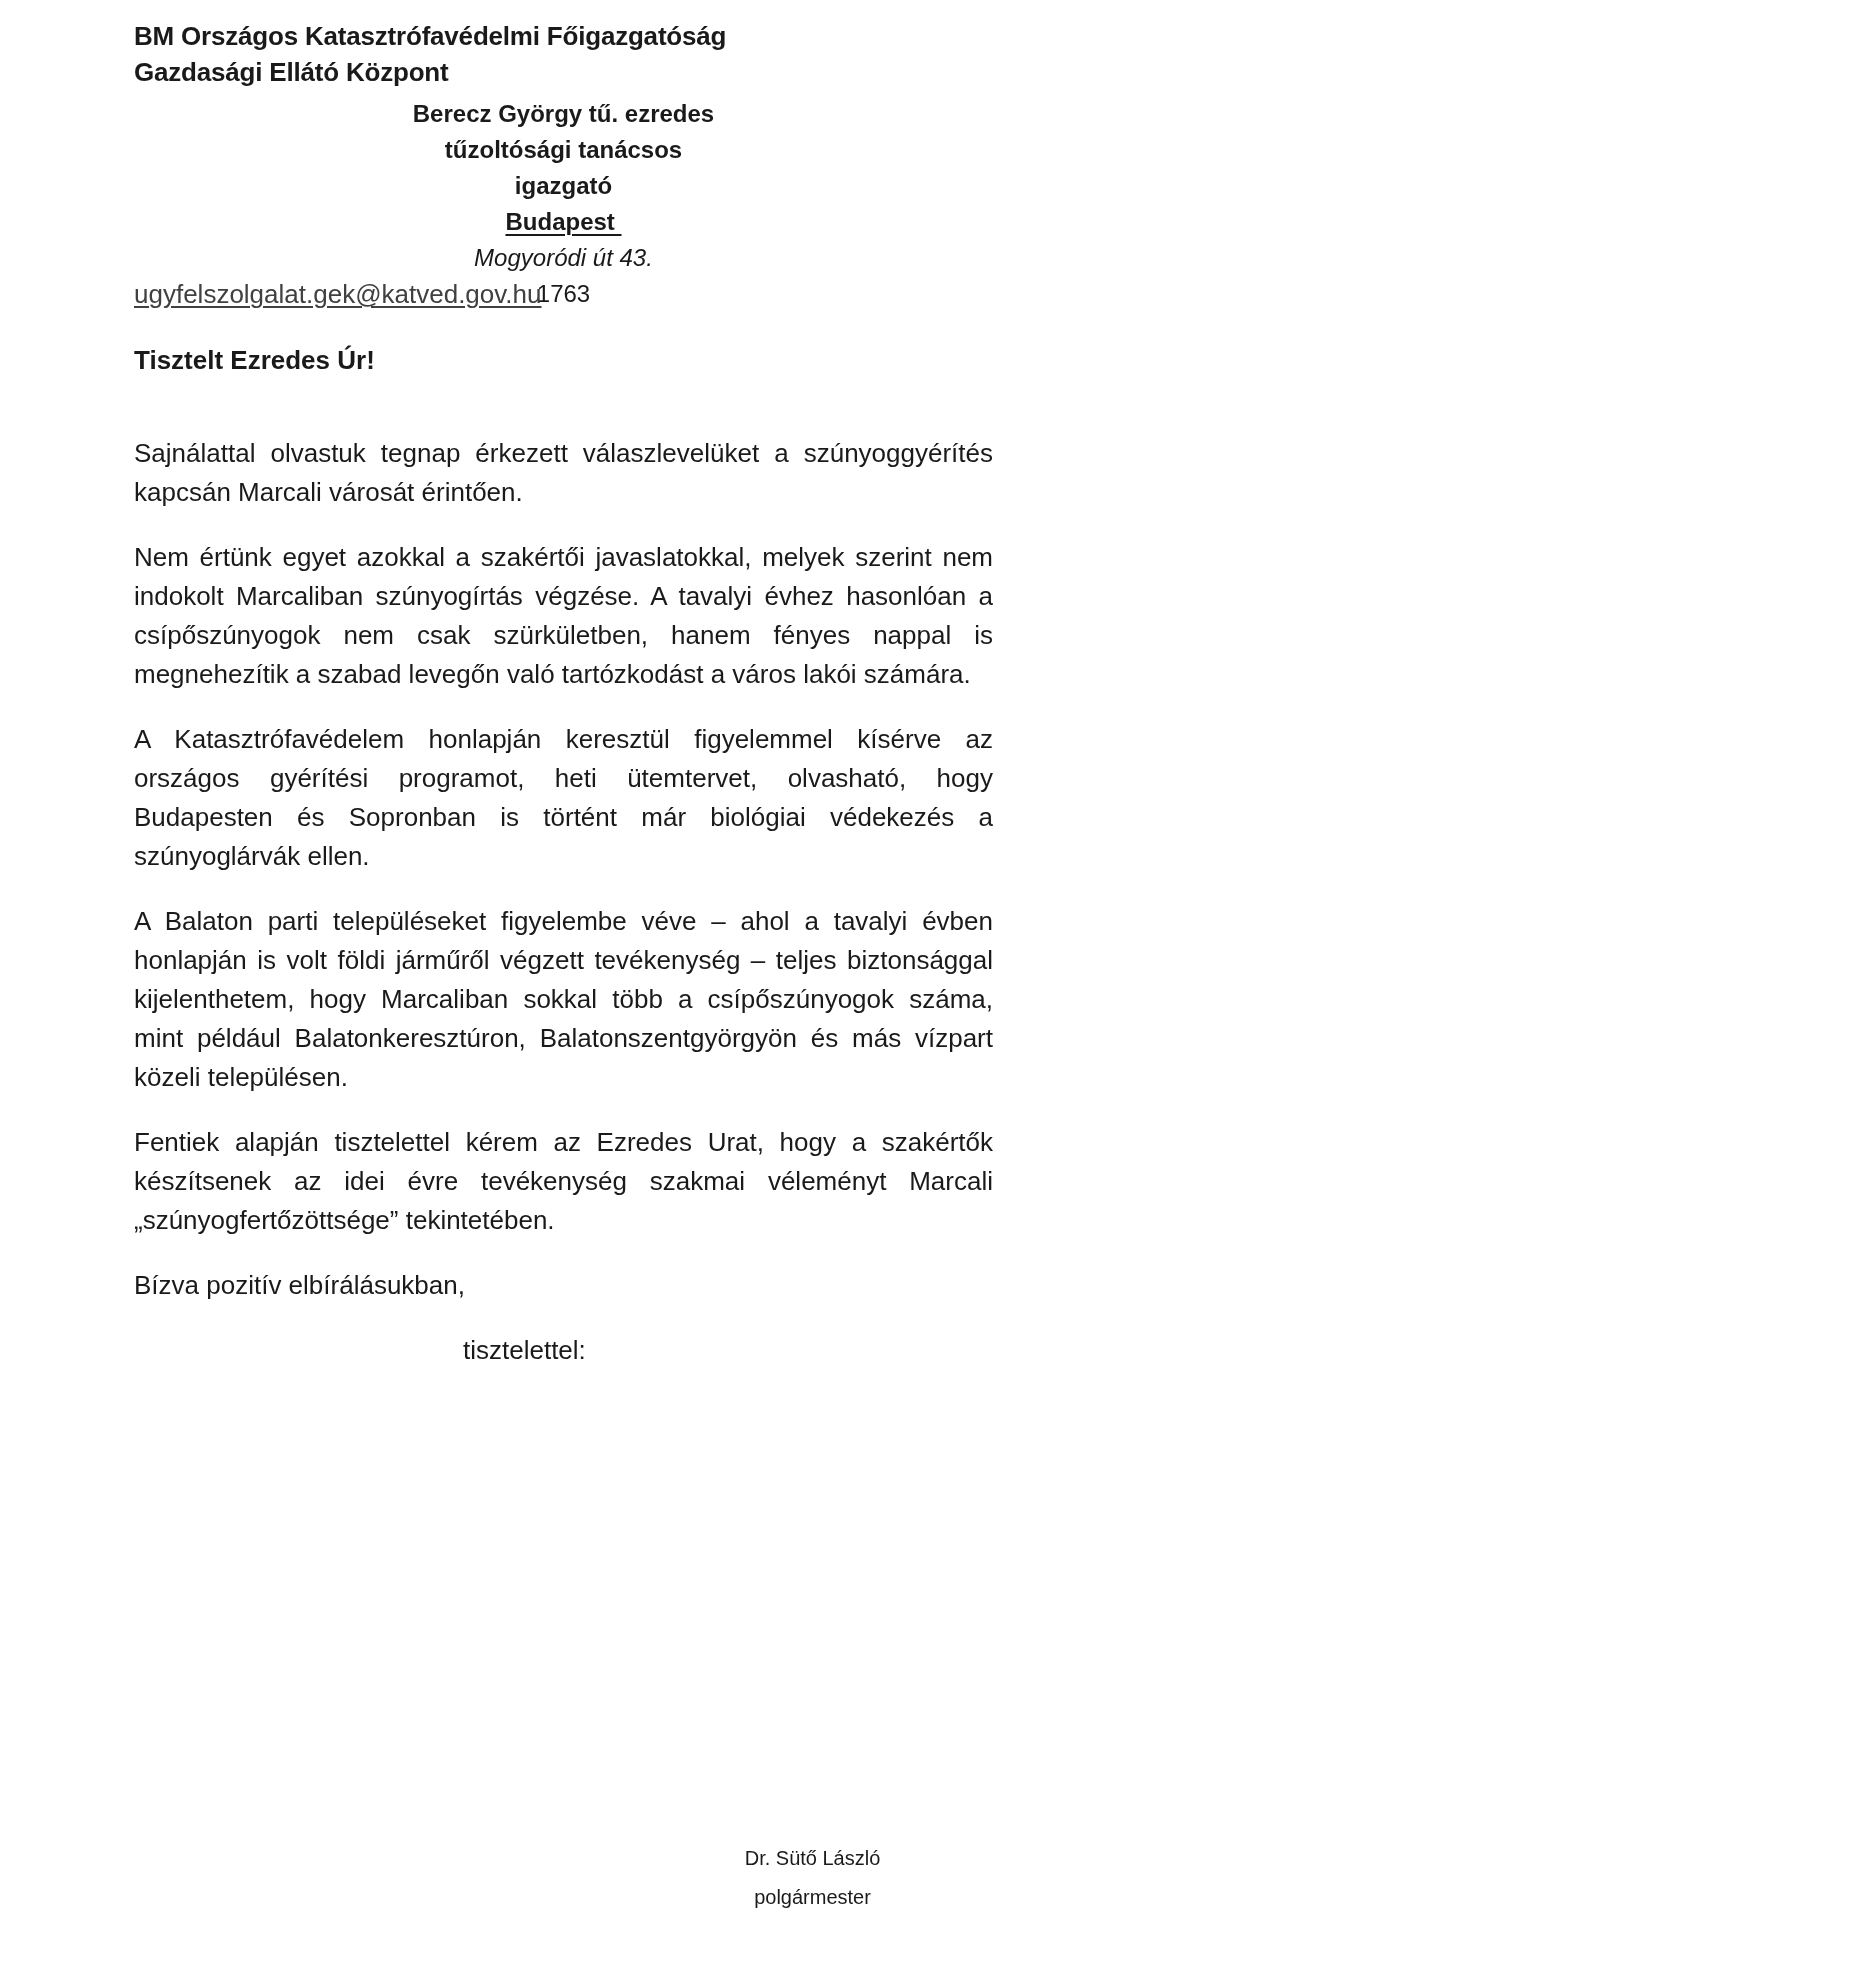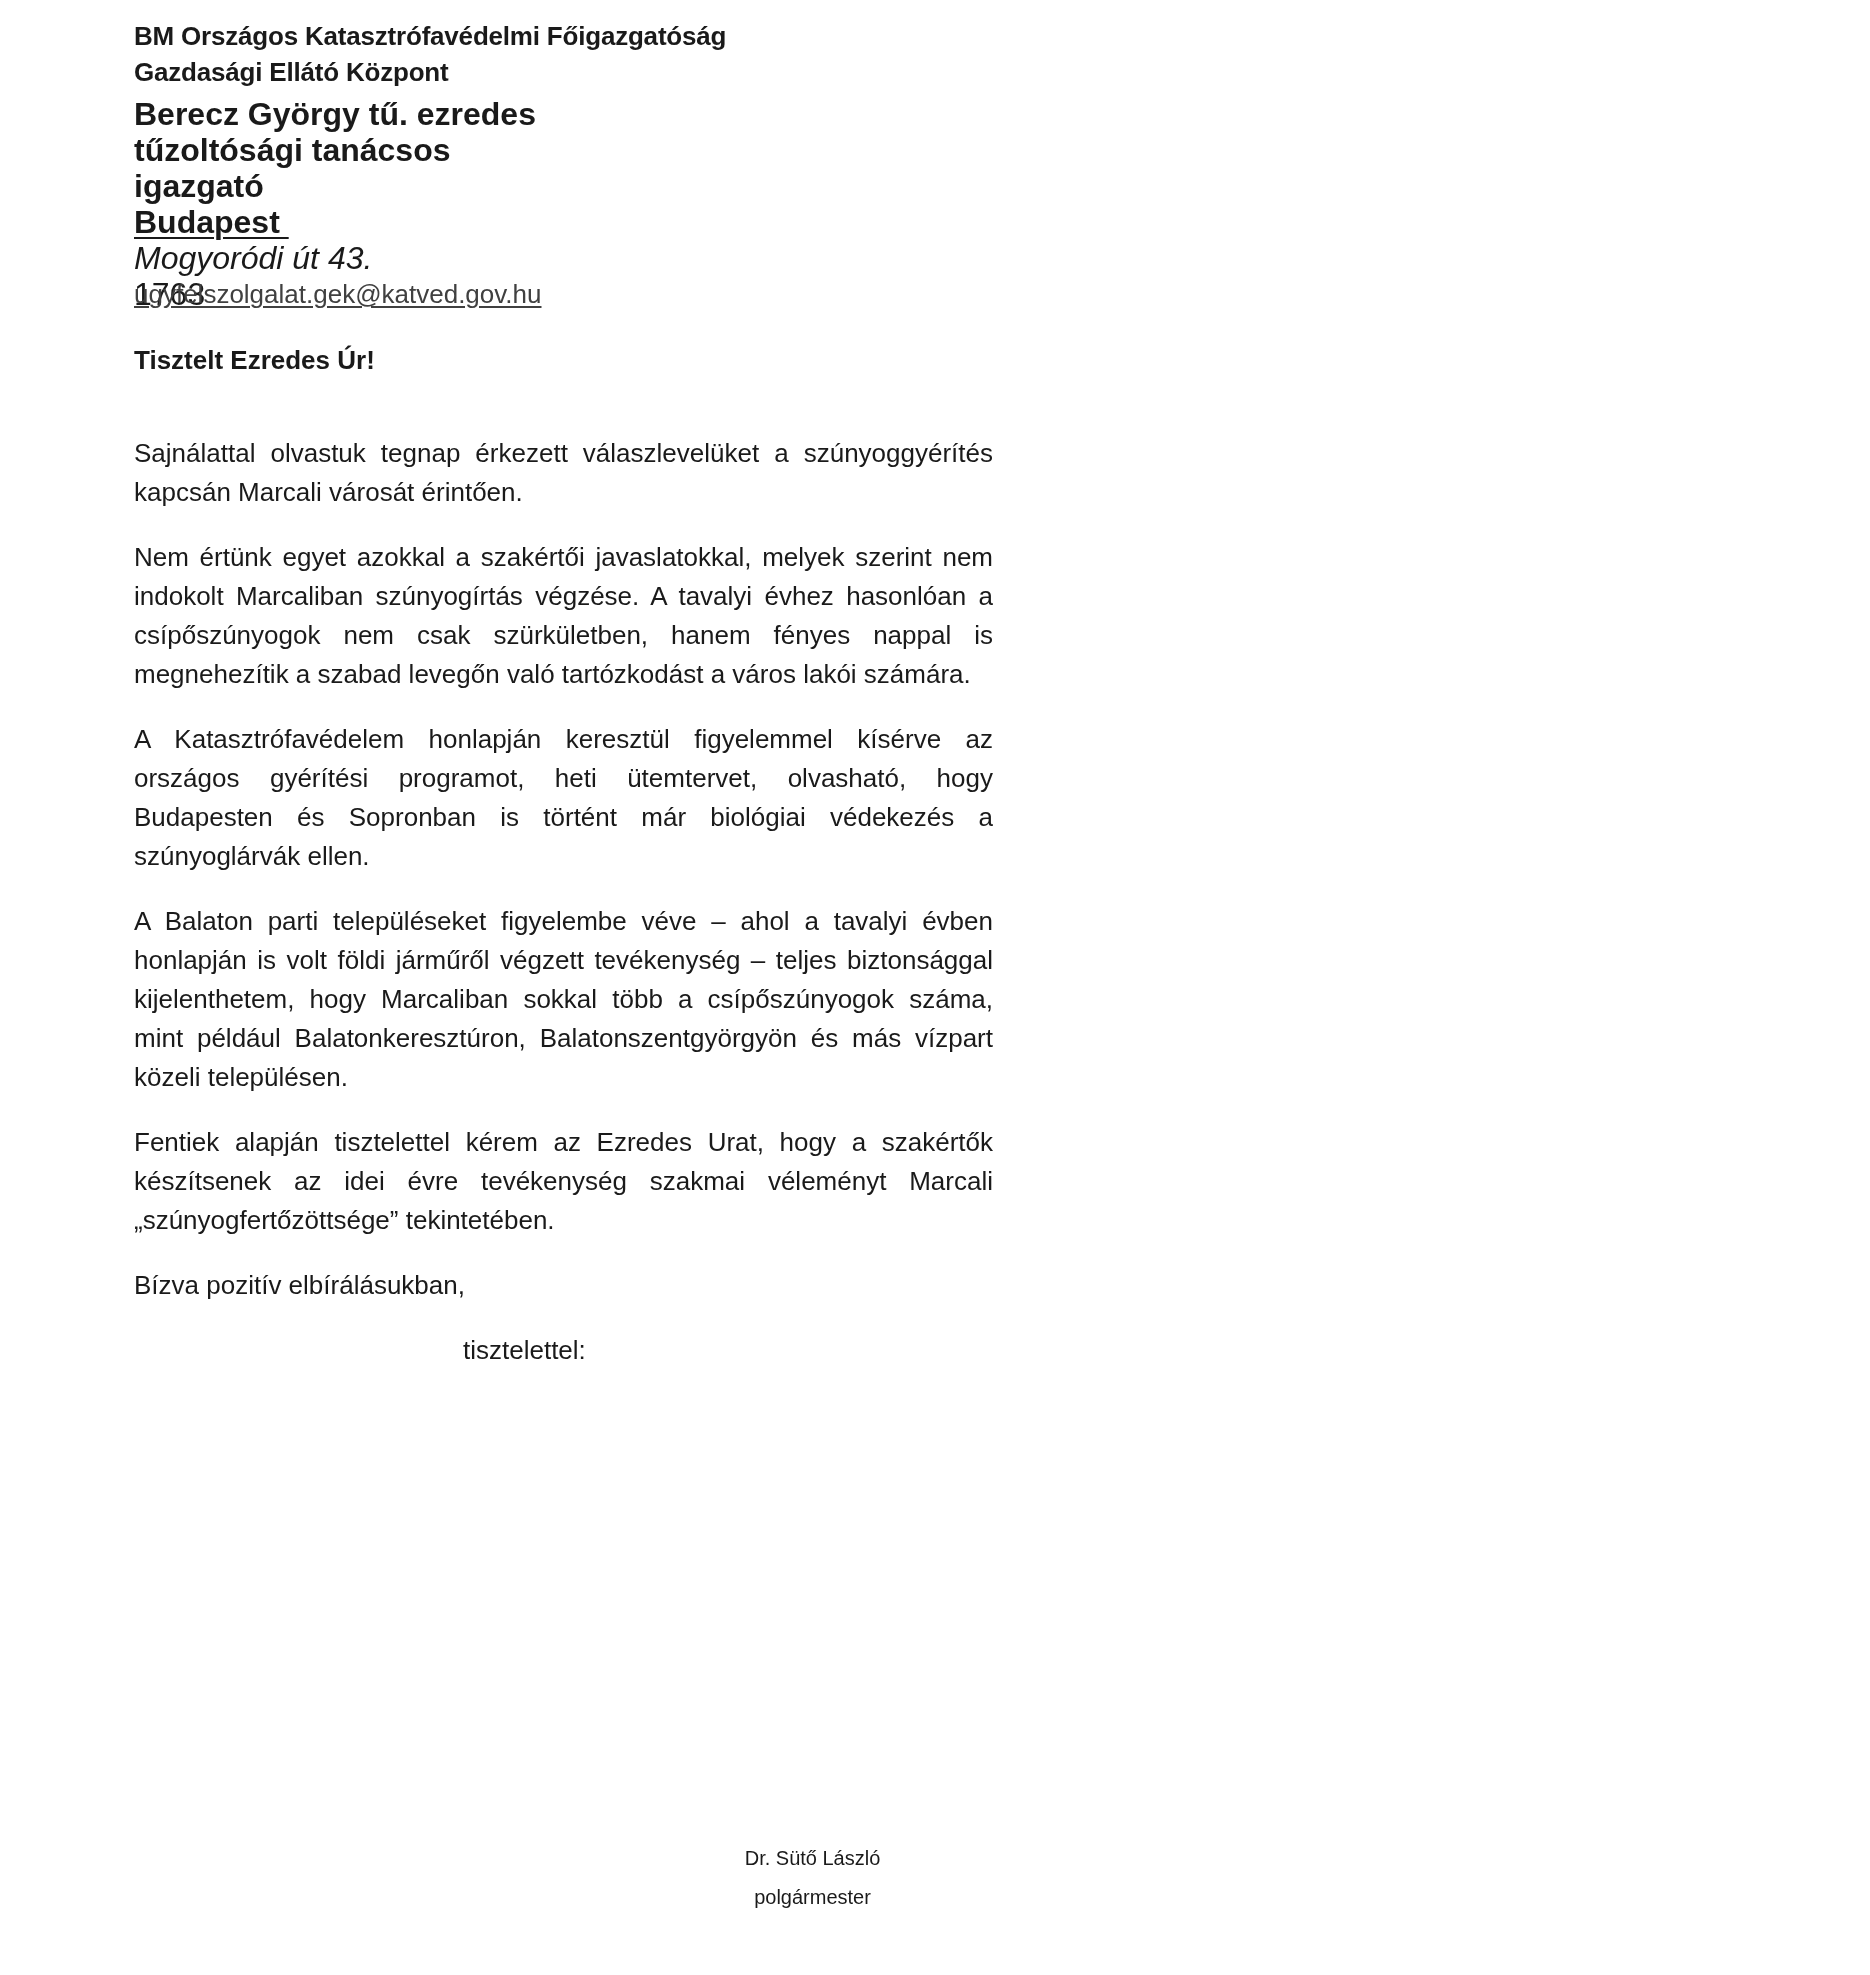--- a/index.html
+++ b/index.html
@@ -34,22 +34,23 @@
     top: 18px;
     font-size: 26px;
     font-weight: bold;
     line-height: 36px;
     letter-spacing: -0.2px;
   }
 
   
   .addressee {
     top: 96px;
-    font-size: 32px;
+    font-size: 24px;
     line-height: 36px;
+    text-align: center;
   }
   .addressee .ln {
     font-weight: bold;
     white-space: pre;
   }
   .addressee .ln.city {
     text-decoration: underline;
     text-underline-offset: 3.8px;
     text-decoration-thickness: 2.3px;
   }

